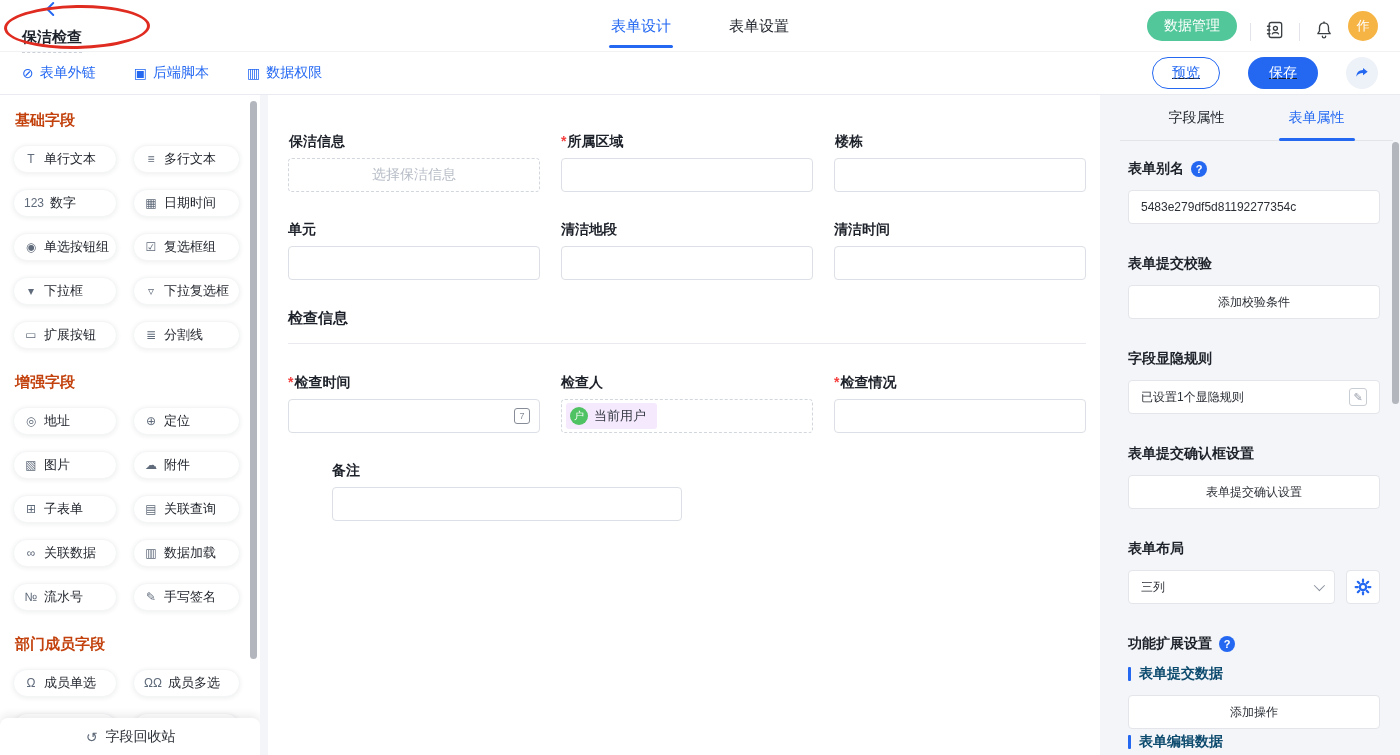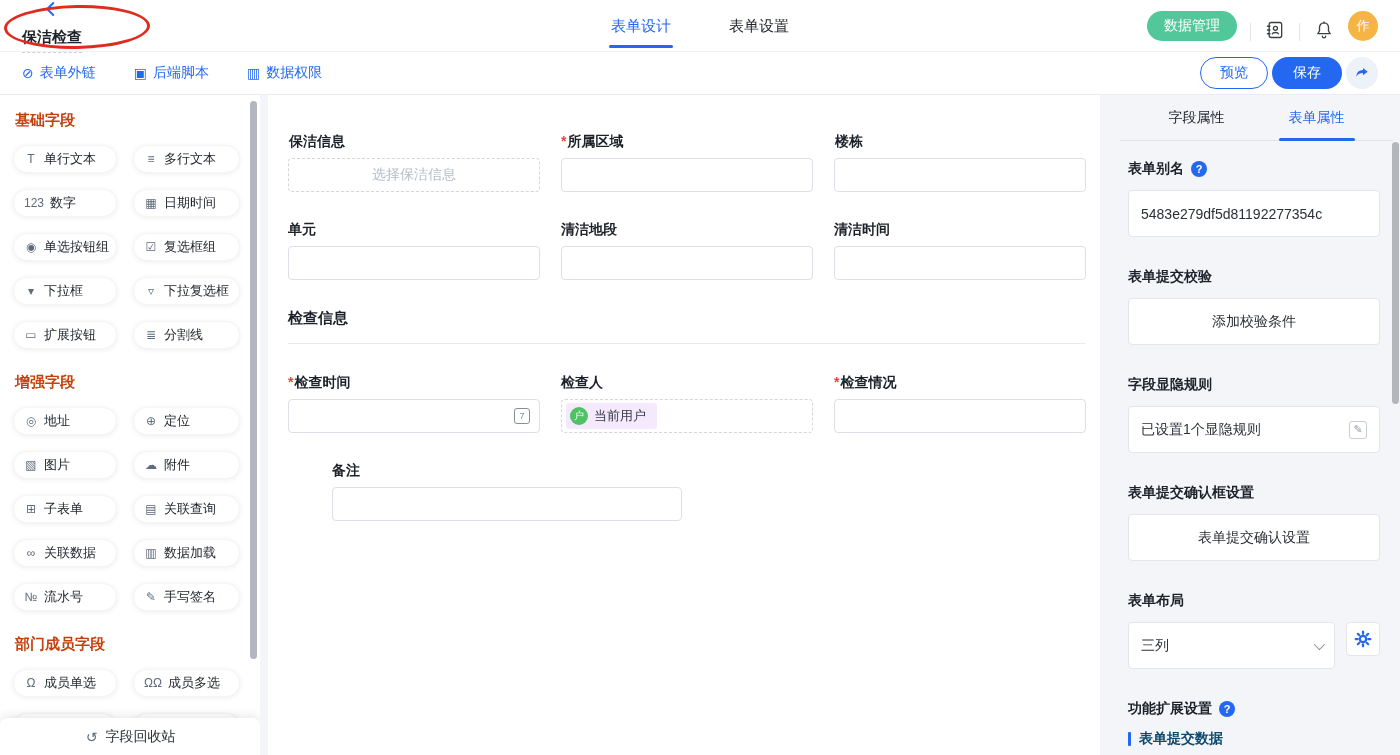--- a/index.html
+++ b/index.html
@@ -27,21 +27,21 @@
   .hicon { width:22px; height:22px; cursor:pointer; display:flex; align-items:center; justify-content:center; }
   .avatar { width:30px; height:30px; border-radius:50%; background:#f6b445; color:#fff; font-size:13px;
             display:flex; align-items:center; justify-content:center; cursor:pointer; }
 
   
   .toolbar { position:absolute; top:52px; left:0; right:0; height:43px; background:#fff;
             border-bottom:1px solid #e9ebf0; display:flex; align-items:center; padding:0 22px; z-index:4; }
   .tlinks { display:flex; align-items:center; gap:38px; }
   .tlink { color:#2468f2; font-size:14px; display:flex; align-items:center; gap:6px; cursor:pointer; }
   .tlink .tl-ic { font-size:14px; }
-  .toolbar-right { margin-left:auto; display:flex; align-items:center; gap:4px; }
+  .toolbar-right { margin-left:auto; display:flex; align-items:center; gap:28px;text-decoration:underline; }
   .btn-outline { height:32px; padding:0 19px; border-radius:16px; border:1px solid #2468f2; background:#fff;
             color:#2468f2; font-size:14px; display:flex; align-items:center; cursor:pointer; }
   .btn-primary { height:32px; padding:0 21px; border-radius:16px; background:#2468f2; border:none;
             color:#fff; font-size:14px; display:flex; align-items:center; cursor:pointer; }
   .btn-share { width:32px; height:32px; border-radius:50%; background:#edf1f8; display:flex;
             align-items:center; justify-content:center; cursor:pointer; }
 
   
   .main { position:absolute; top:95px; left:0; right:0; bottom:0; display:flex; }
 
@@ -92,22 +92,22 @@
   .ptab { position:relative; font-size:14px; color:#1d2129; display:flex; align-items:center; padding:0 4px; cursor:pointer; }
   .ptab.active { color:#2468f2; }
   .ptab.active::after { content:""; position:absolute; left:-6px; right:-6px; bottom:-1px; height:3px;
             background:#2468f2; border-radius:2px; }
   .pblk { margin-top:31px; }
   .pblk.first { margin-top:19px; }
   .plabel { display:flex; align-items:center; gap:7px; font-weight:700; font-size:14px; color:#1d2129; margin-bottom:12px; }
   .help { width:16px; height:16px; border-radius:50%; background:#2468f2; color:#fff; font-weight:700;
             display:inline-flex; align-items:center; justify-content:center; cursor:pointer; }
   .help::after { content:"?"; font-size:11px; }
-  .pbox { height:47px; background:#fff; border:1px solid #e3e5ea; border-radius:4px; display:flex;
-            align-items:center; padding:10px 12px; font-size:14px; color:#2b2f36; }
+  .pbox { height:34px; background:#fff; border:1px solid #e3e5ea; border-radius:4px; display:flex;
+            align-items:center; padding:10px 12px; font-size:12px; color:#2b2f36; }
   .pbtn { justify-content:center; cursor:pointer; }
   .edit-ic { margin-left:auto; width:18px; height:18px; border:1px solid #c9cdd4; border-radius:3px;
             color:#9aa0ab; display:flex; align-items:center; justify-content:center; cursor:pointer; }
   .edit-ic::after { content:"✎"; font-size:11px; }
   .layout-row { display:flex; gap:11px; }
   .pselect { flex:1; cursor:pointer; }
   .chev { width:8px; height:8px; border-right:1.6px solid #8a919e; border-bottom:1.6px solid #8a919e;
             transform:rotate(45deg) translateY(-2px); margin-left:auto; }
   .gear-btn { width:34px; height:34px; background:#fff; border:1px solid #e3e5ea; border-radius:4px;
             display:flex; align-items:center; justify-content:center; cursor:pointer; flex:none; }

